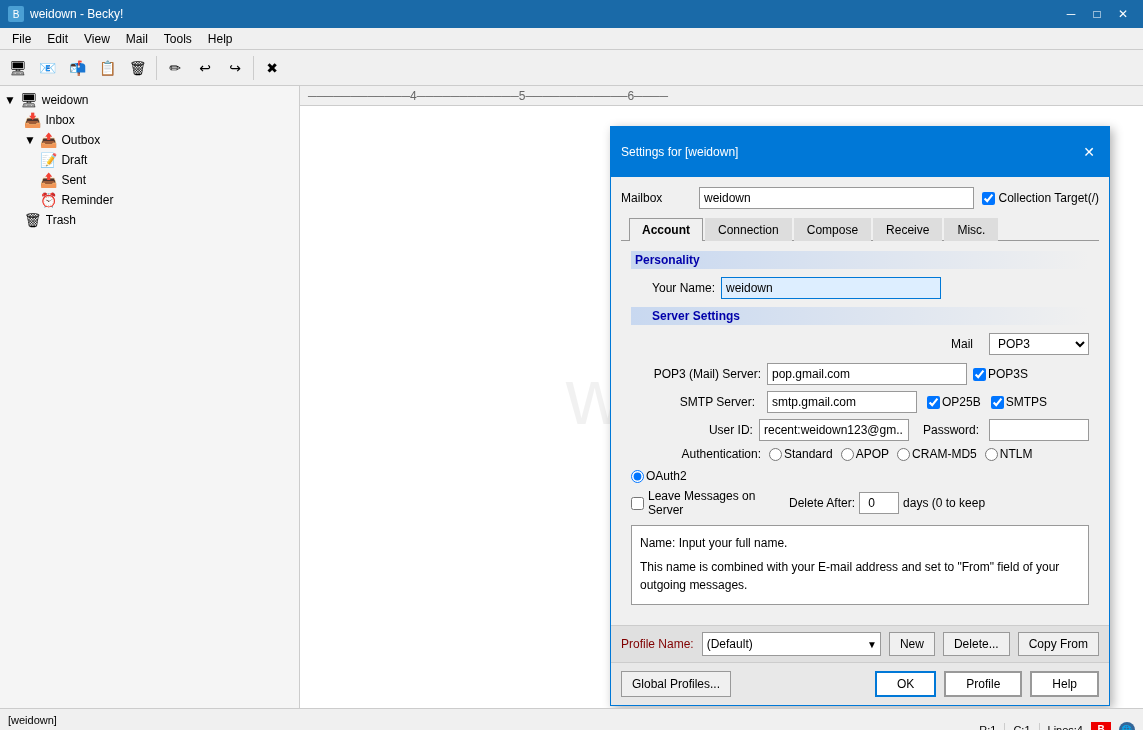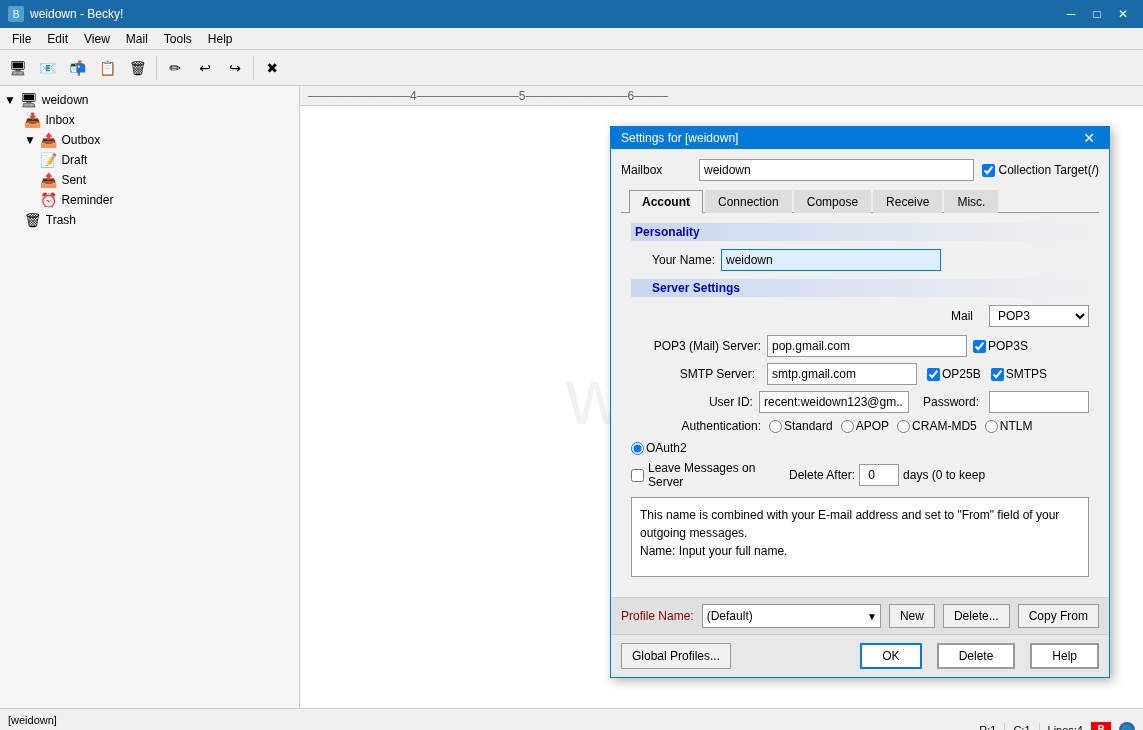--- a/index.html
+++ b/index.html
@@ -36,21 +36,21 @@
     
     .content-area { flex: 1; background: #fff; position: relative; overflow: hidden; }
     .watermark { position: absolute; top: 50%; left: 50%; transform: translate(-50%, -50%); opacity: 0.05; font-size: 80px; color: #000; white-space: nowrap; }
 
     
     .ruler { height: 20px; background: #f0f0f0; border-bottom: 1px solid #ccc; display: flex; align-items: center; padding: 0 8px; font-size: 10px; color: #666; }
 
     
     .dialog-overlay { position: absolute; top: 0; left: 0; right: 0; bottom: 0; display: flex; align-items: flex-start; justify-content: flex-start; padding: 40px 0 0 310px; }
     .dialog { width: 500px; background: #f0f0f0; border: 1px solid #0078d7; box-shadow: 3px 3px 10px rgba(0,0,0,0.3); display: flex; flex-direction: column; }
-    .dialog-title-bar { background: #0078d7; color: white; padding: 2px 10px; display: flex; align-items: center; justify-content: space-between; }
+    .dialog-title-bar { background: #0078d7; color: white; padding: 16px 10px; display: flex; align-items: center; justify-content: space-between; }
     .dialog-title-text { font-size: 12px; }
     .dialog-close { width: 20px; height: 18px; background: transparent; border: none; color: white; cursor: pointer; font-size: 14px; display: flex; align-items: center; justify-content: center; }
 
     
     .dialog-body { padding: 10px; }
     .mailbox-row { display: flex; align-items: center; gap: 8px; margin-bottom: 8px; }
     .mailbox-label { width: 70px; font-size: 12px; }
     .mailbox-input { flex: 1; height: 22px; border: 1px solid #999; padding: 2px 4px; font-size: 12px; background: white; }
     .collection-target { display: flex; align-items: center; gap: 4px; font-size: 12px; }
 
@@ -108,21 +108,21 @@
     .profile-label { font-size: 12px; color: #800000; }
     .profile-select-wrap { position: relative; flex: 1; }
     .profile-select { width: 100%; height: 24px; border: 1px solid #999; padding: 2px 20px 2px 4px; font-size: 12px; background: white; appearance: none; }
     .profile-dropdown-arrow { position: absolute; right: 4px; top: 50%; transform: translateY(-50%); pointer-events: none; font-size: 10px; }
     .profile-btn { height: 24px; padding: 2px 10px; font-size: 12px; border: 1px solid #999; background: #f0f0f0; cursor: pointer; }
 
     
     .dialog-footer { background: #e8e8e8; border-top: 1px solid #ccc; padding: 8px 10px; display: flex; align-items: center; justify-content: space-between; }
     .footer-left { }
     .footer-btn-global { height: 26px; padding: 2px 10px; font-size: 12px; border: 1px solid #999; background: #f0f0f0; cursor: pointer; }
-    .footer-right { display: flex; gap: 15px; }
+    .footer-right { display: flex; gap: 8px; }
     .footer-btn { height: 26px; padding: 2px 20px; font-size: 12px; border: 2px solid #0078d7; background: white; cursor: pointer; }
     .footer-btn.cancel { border-color: #999; }
     .footer-btn.help-btn { border-color: #999; }
 
     
     .status-bar { background: #f0f0f0; border-top: 1px solid #ccc; display: flex; align-items: center; padding: 2px 8px; gap: 16px; height: 22px; }
     .status-item { font-size: 11px; color: #000; }
     .status-sep { width: 1px; height: 14px; background: #ccc; }
     .status-right { margin-left: auto; display: flex; align-items: center; gap: 8px; margin-top: 20px; }
 
@@ -330,22 +330,22 @@
                   </label>
                   <div class="delete-after" style="margin-left:20px;">
                     <span>Delete After:</span>
                     <input class="days-input" type="number" value="0" min="0" style="">
                     <span>days (0 to keep</span>
                   </div>
                 </div>
               </div>
 
               <div class="help-area">
+                <div style="margin-bottom:6px;">Name: Input your full name.</div>
                 <div>This name is combined with your E-mail address and set to "From" field of your outgoing messages.</div>
-                <div style="margin-bottom:6px;">Name: Input your full name.</div>
               </div>
             </div>
           </div>
 
           <div class="profile-bar">
             <span class="profile-label">Profile Name:</span>
             <div class="profile-select-wrap">
               <select class="profile-select">
                 <option>(Default)</option>
               </select>
@@ -355,21 +355,21 @@
             <button class="profile-btn">Delete...</button>
             <button class="profile-btn">Copy From</button>
           </div>
 
           <div class="dialog-footer">
             <div class="footer-left">
               <button class="footer-btn-global">Global Profiles...</button>
             </div>
             <div class="footer-right">
               <button class="footer-btn">OK</button>
-              <button class="footer-btn cancel">Delete</button>
+              <button class="footer-btn cancel">Profile</button>
               <button class="footer-btn help-btn">Help</button>
             </div>
           </div>
         </div>
       </div>
     </div>
   </div>
 
   <div class="status-bar">
     <span class="status-item">[weidown]</span>

